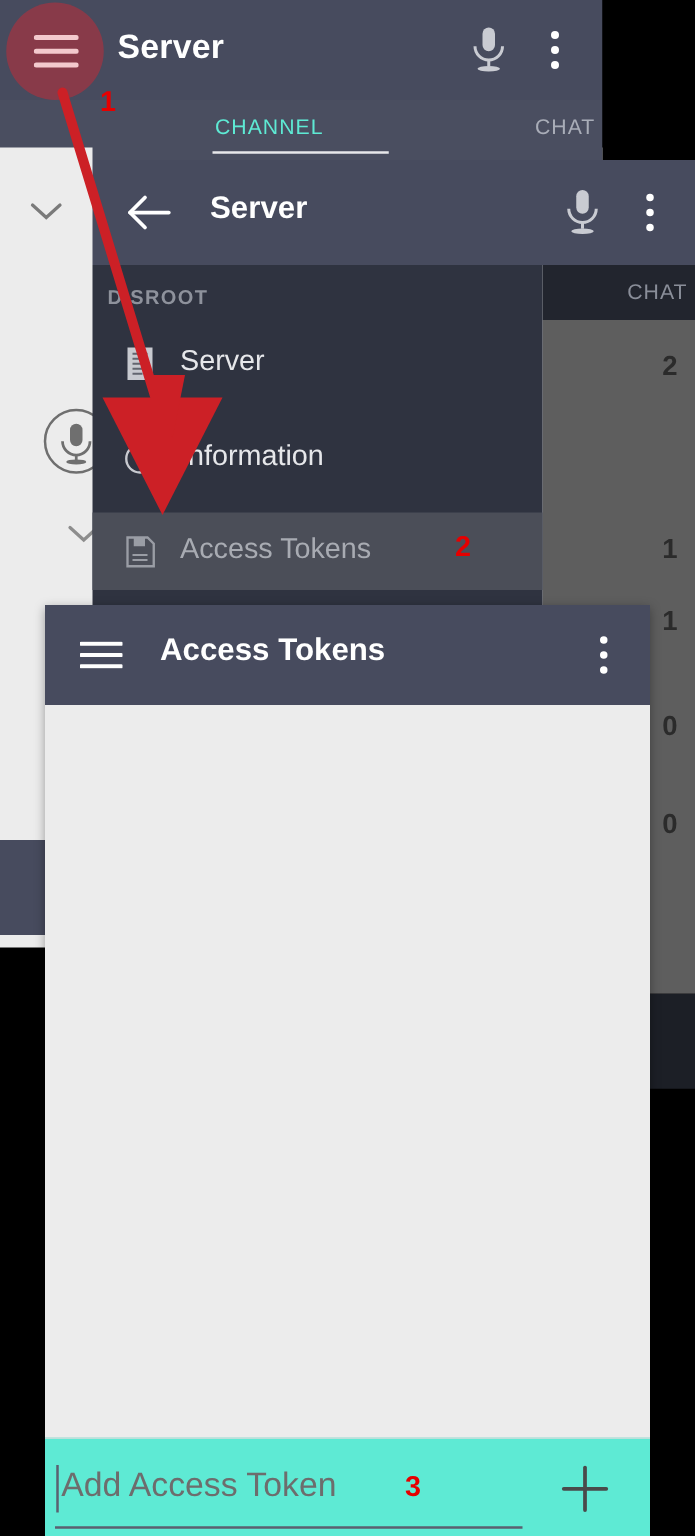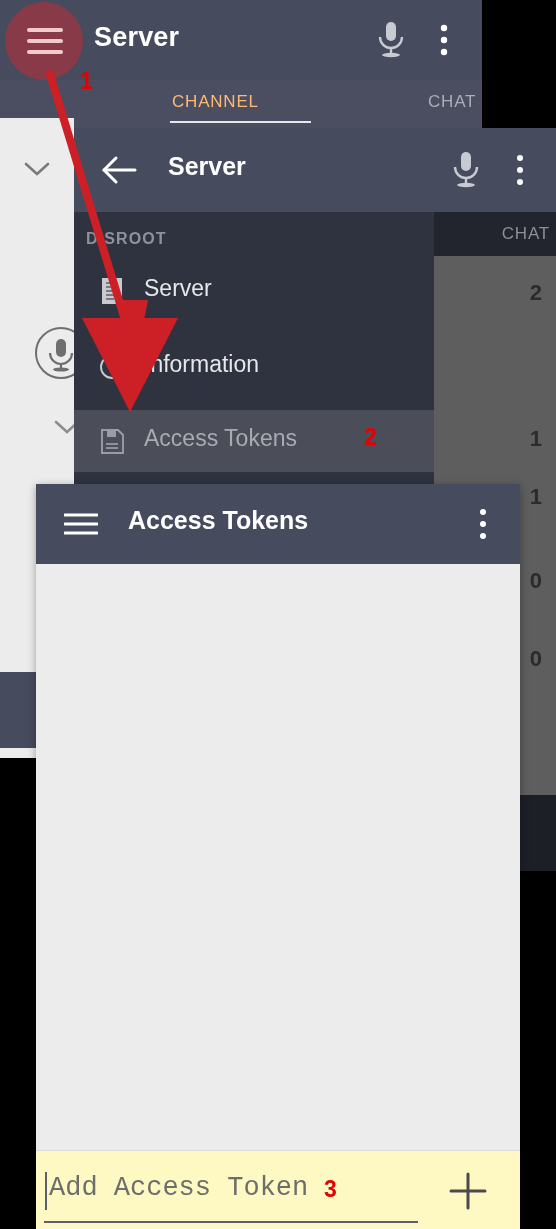--- a/index.html
+++ b/index.html
@@ -59,21 +59,21 @@
     position: absolute;
     left: 0; top: 80px;
     width: 482px; height: 48px;
     background: #4a4e60;
     z-index: 5;
   }
   .tab-channel {
     position: absolute;
     left: 172px; top: 12px;
     font-size: 17px;
-    color: #fdba74;
+    color: #5eead4;
     letter-spacing: 0.8px;
   }
   .tab-channel-underline {
     position: absolute;
     left: 170px; top: 41px;
     width: 141px; height: 2px;
     background: #e8e8ea;
   }
   .tab-chat {
     position: absolute;
@@ -236,24 +236,23 @@
     left: 0; top: 80px;
     width: 484px; height: 586px;
     background: #ececec;
   }
 
   
   .bottom-bar {
     position: absolute;
     left: 36px; top: 1150px;
     width: 484px; height: 79px;
-    background: #fef9c3;
+    background: #5eead4;
     border-top: 1px solid #dcdcdc;
     z-index: 14;
-    font-family: Liberation Mono, monospace;
   }
   .bottom-bar .caret {
     position: absolute;
     left: 9px; top: 21px;
     width: 2px; height: 38px;
     background: #5b6070;
   }
   .bottom-bar .placeholder {
     position: absolute;
     left: 13px; top: 22px;

